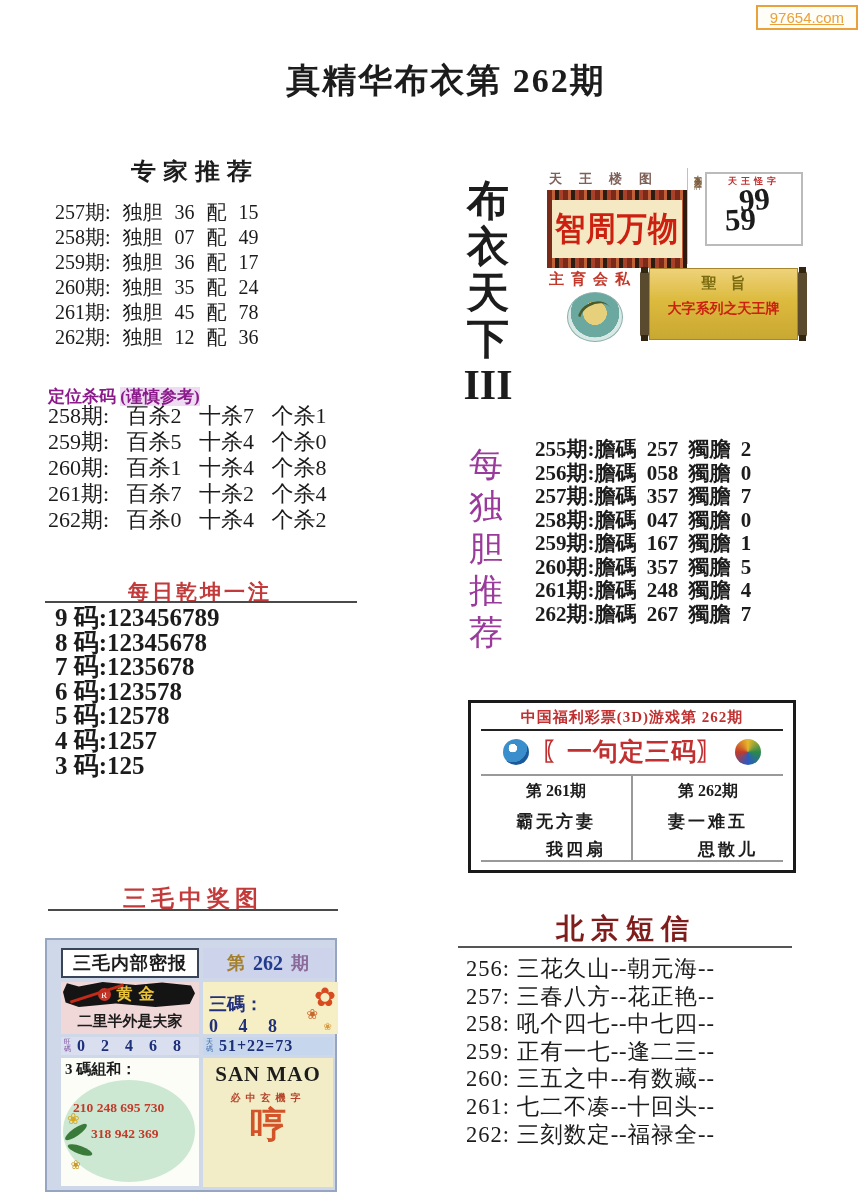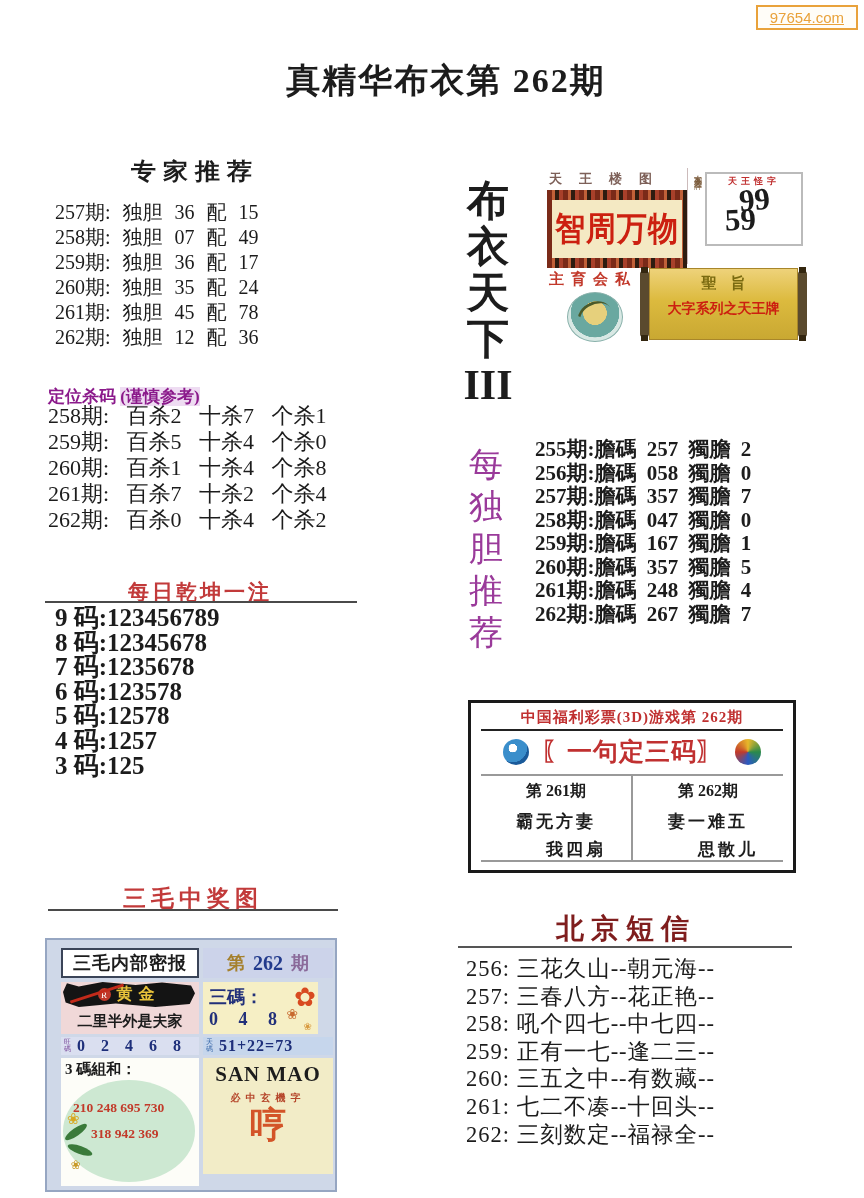--- a/index.html
+++ b/index.html
@@ -50,21 +50,21 @@
   .sm-r1r .di-suf{color:#8a6a9a;font-size:18px;font-weight:800;}
   .sm-r2l{left:14px;top:42px;width:138px;height:52px;background:#f0d8d8;}
   .sm-banner{position:absolute;left:2px;top:0;width:132px;height:25px;background:#141414;
              clip-path:polygon(0 40%,3% 5%,12% 18%,30% 0,55% 12%,75% 2%,97% 14%,100% 45%,96% 88%,70% 100%,40% 86%,12% 100%,2% 82%);
              display:flex;align-items:center;justify-content:center;gap:6px;}
   .sm-banner .reg{color:#fff;background:#c0392b;border-radius:50%;width:13px;height:13px;
                   font-size:9px;display:flex;align-items:center;justify-content:center;}
   .sm-banner .gold{color:#e8c23a;font-weight:800;font-size:16px;letter-spacing:6px;}
   .sm-slash{position:absolute;left:8px;top:10px;width:56px;height:3px;background:#c22a1a;transform:rotate(-18deg);}
   .sm-phrase{position:absolute;left:0;bottom:3px;width:100%;text-align:center;font-weight:800;font-size:15px;}
-  .sm-r2r{left:156px;top:42px;width:115px;height:52px;background:#f6efc5;padding:3px 6px;}
+  .sm-r2r{left:156px;top:42px;width:135px;height:52px;background:#f6efc5;padding:10px 6px;}
   .sm-r2r .tc-label{color:#22307a;font-weight:800;font-size:18px;}
   .sm-r2r .tc-val{color:#22307a;font-weight:800;font-size:18px;letter-spacing:8px;}
   .flower-big{position:absolute;right:2px;top:0px;color:#d84a20;font-size:26px;font-family:"DejaVu Sans",sans-serif;}
   .flower-mid{position:absolute;right:20px;top:24px;color:#c86a30;font-size:14px;font-family:"DejaVu Sans",sans-serif;}
   .flower-sm{position:absolute;right:6px;bottom:2px;color:#d89a40;font-size:10px;font-family:"DejaVu Sans",sans-serif;}
   .sm-r3l{left:14px;top:97px;width:138px;height:18px;background:#dadff0;display:flex;align-items:center;}
   .sm-r3r{left:156px;top:97px;width:130px;height:18px;background:#c6d6ec;display:flex;align-items:center;}
   .tiny-label{font-size:7px;line-height:7px;width:10px;color:#7a4a9a;margin:0 3px;word-break:break-all;}
   .tiny-label.blue{color:#3a6aaa;}
   .sm-r3l .nums,.sm-r3r .nums{color:#1e2f7a;font-weight:800;font-size:16px;letter-spacing:6px;}
@@ -72,21 +72,21 @@
   .sm-r4l{left:14px;top:118px;width:138px;height:128px;background:#fdfdf8;}
   .combo-label{position:absolute;left:4px;top:2px;font-weight:800;font-size:15px;}
   .combo-oval{position:absolute;left:2px;top:22px;width:132px;height:102px;border-radius:50%;background:#cde8d2;}
   .combo-l1{position:absolute;left:12px;top:42px;width:126px;color:#c23a2a;font-weight:800;font-size:13.5px;}
   .combo-l2{position:absolute;left:30px;top:68px;width:110px;color:#c23a2a;font-weight:800;font-size:13.5px;}
   .leaf{position:absolute;width:26px;height:8px;background:#3a7a3a;border-radius:50%;}
   .leaf1{left:2px;top:70px;transform:rotate(-35deg);}
   .leaf2{left:6px;top:88px;transform:rotate(20deg);}
   .bloom1{position:absolute;left:6px;top:52px;color:#d8a820;font-size:15px;font-family:"DejaVu Sans",sans-serif;}
   .bloom2{position:absolute;left:10px;top:100px;color:#c89a28;font-size:12px;font-family:"DejaVu Sans",sans-serif;}
-  .sm-r4r{left:156px;top:118px;width:130px;height:116px;background:#f2ecc7;text-align:center;}
+  .sm-r4r{left:156px;top:118px;width:130px;height:129px;background:#f2ecc7;text-align:center;}
   .sanmao-en{font-weight:800;font-size:21px;letter-spacing:1px;margin-top:4px;}
   .arc-text{color:#b5452a;font-size:10px;letter-spacing:5px;margin-top:4px;font-weight:700;}
   .big-char{color:#d35428;font-size:36px;font-weight:800;line-height:40px;}
 
   
   .buyi{left:460px;top:178px;width:56px;text-align:center;font-size:42px;line-height:46px;font-weight:600;}
   .dan-vert{left:466px;top:444px;width:40px;text-align:center;font-size:34px;line-height:42px;color:#9a3a9a;}
 
   
   .tw{left:545px;top:168px;width:292px;height:184px;}

